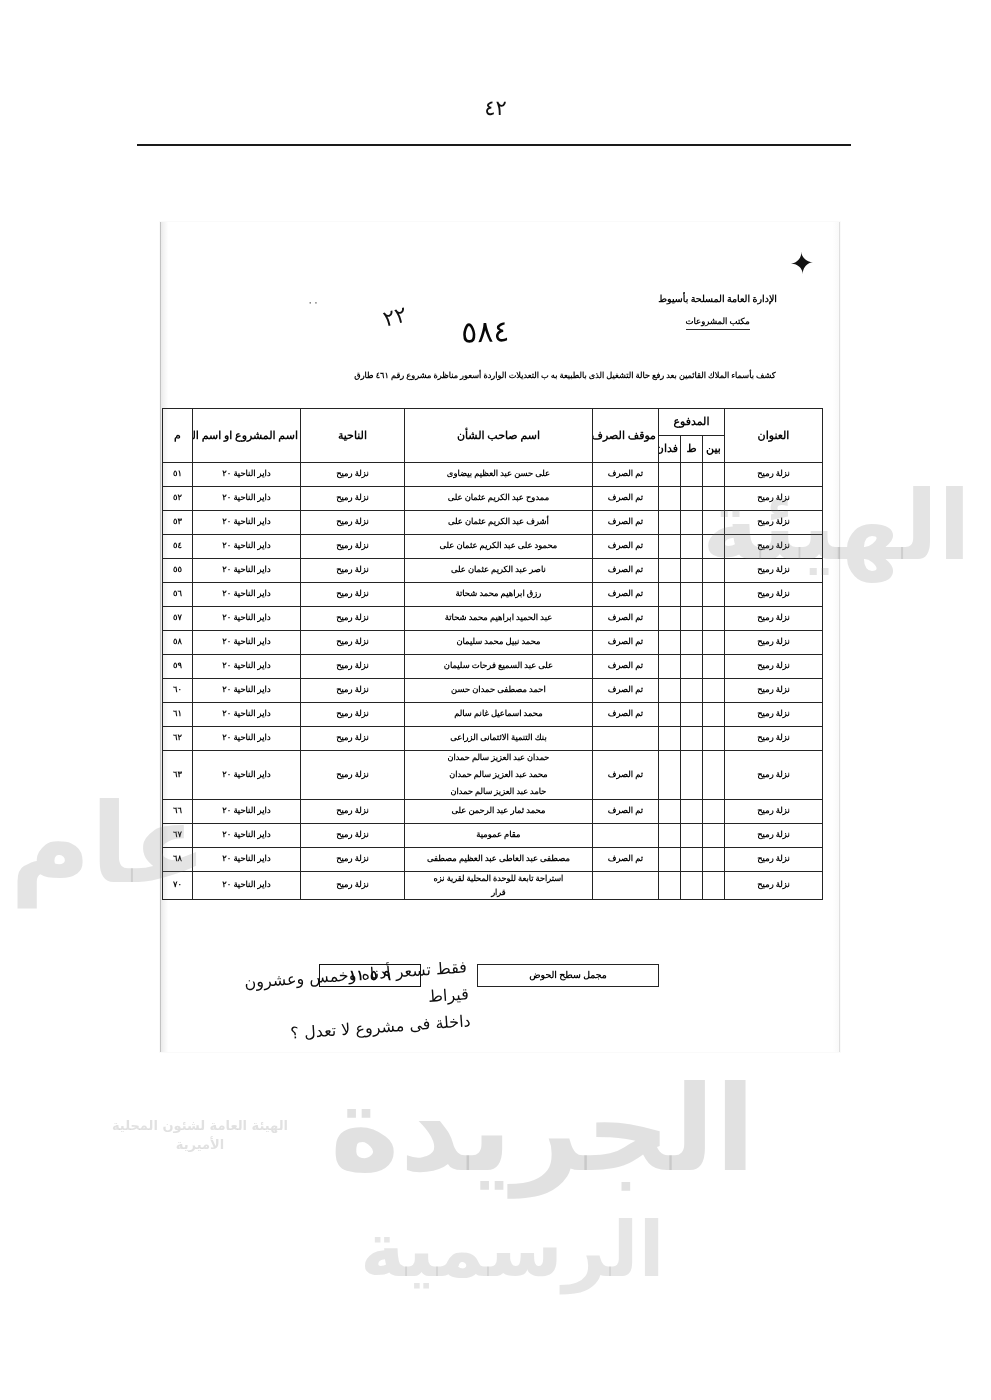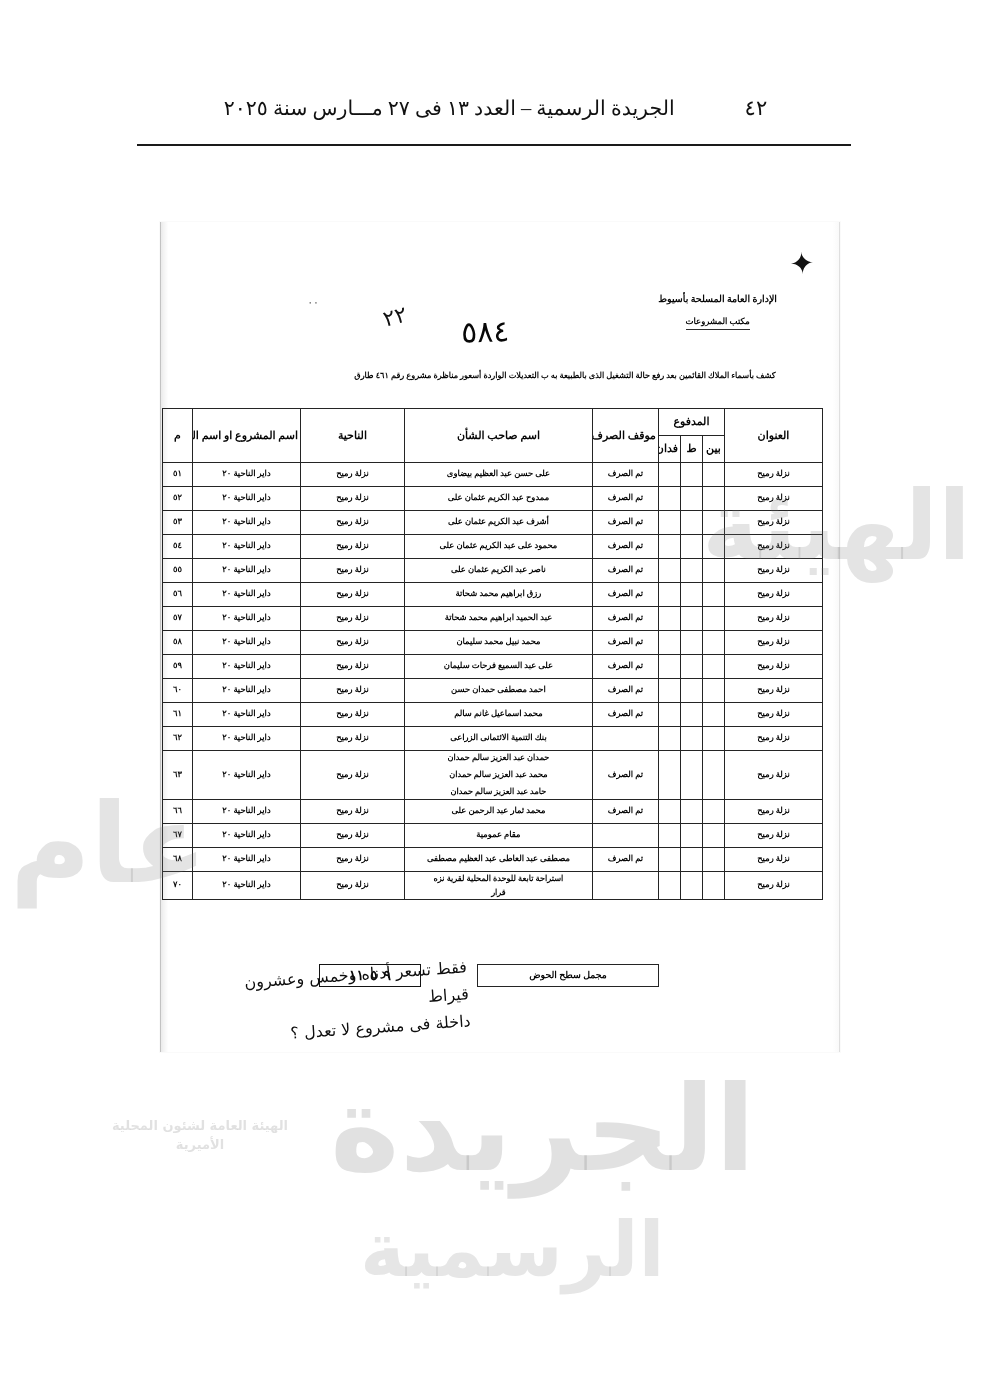--- a/index.html
+++ b/index.html
@@ -303,21 +303,20 @@
     text-align: center;
     line-height: 1.5;
   }
 </style>
 </head>
 <body>
 
 <div class="page-header">
   <div class="header-row">
     <span class="header-page-number">٤٢</span>
-    <span class="header-title">الجريدة الرسمية – العدد ١٣ فى ٢٧ مـــارس سنة ٢٠٢٥</span>
   </div>
   <div class="header-rule"></div>
 </div>
 
 <div class="scan">
 
   <div class="scan-logo">✦</div>
 
   <div class="org-block">
     <div class="org-line1">الإدارة العامة المسلحة بأسيوط</div>

